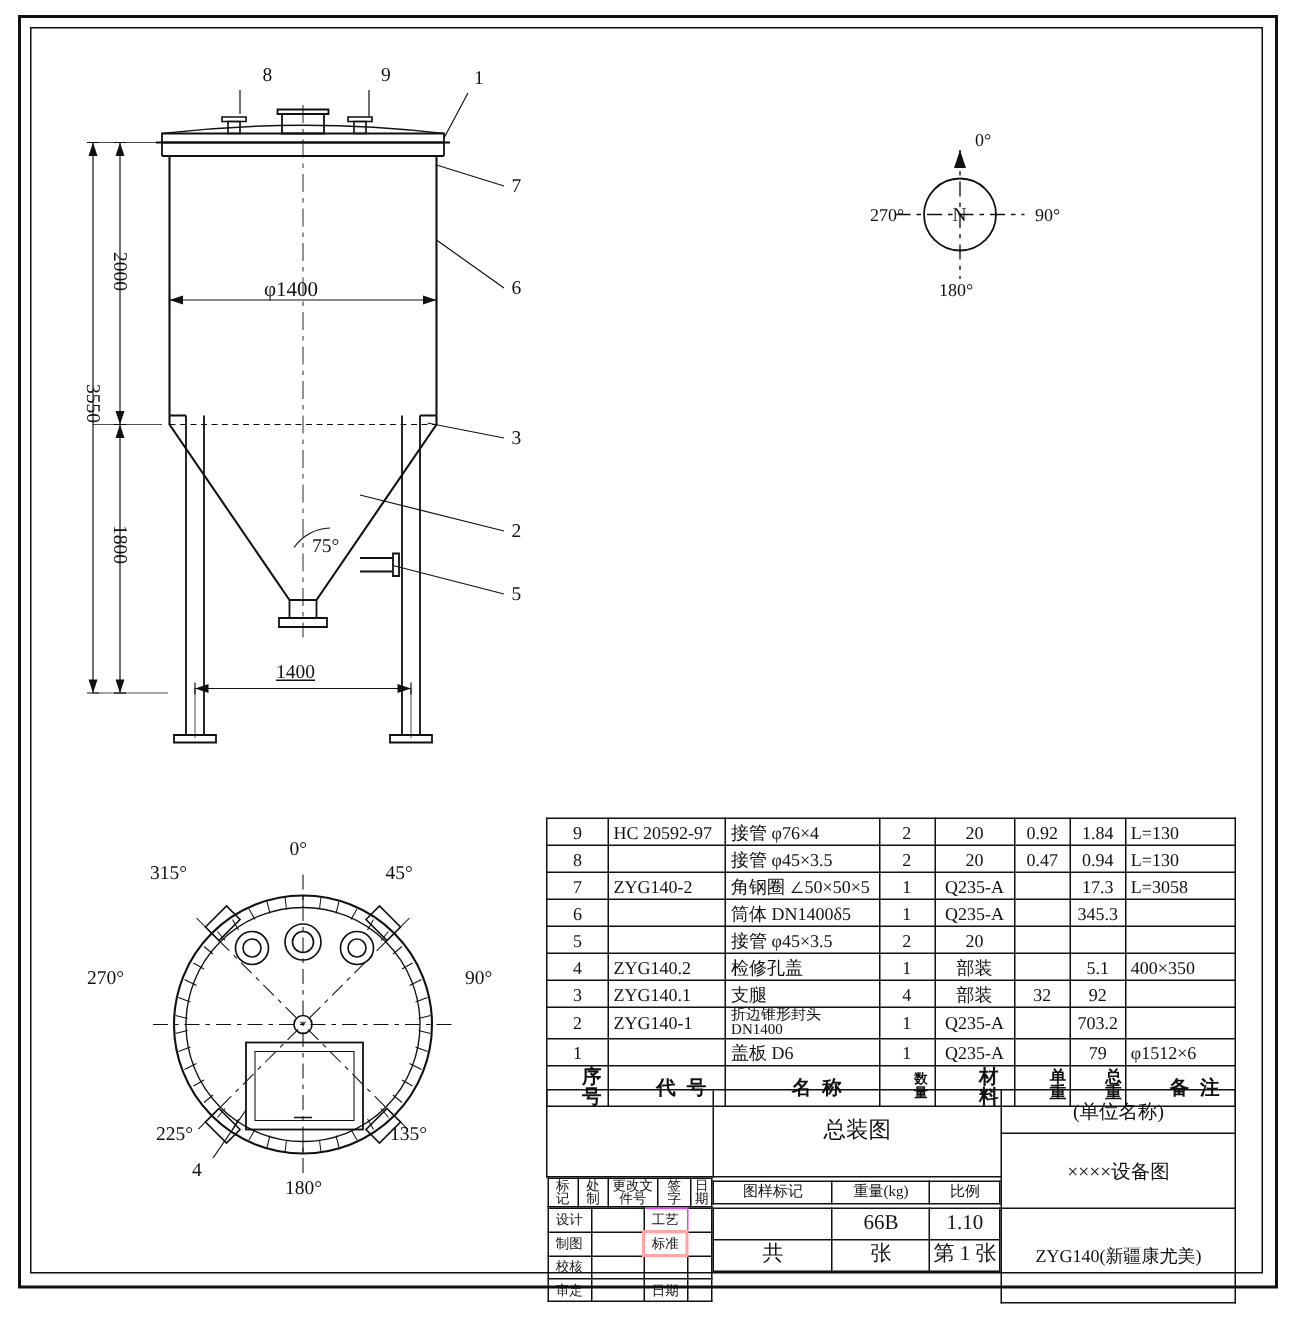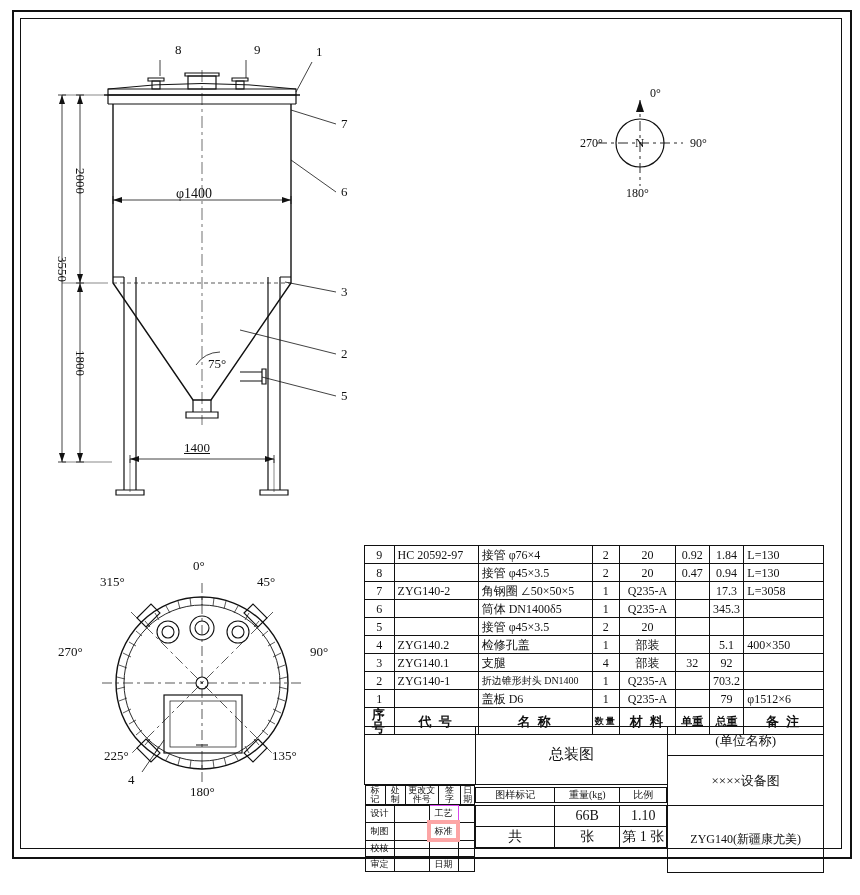--- a/index.html
+++ b/index.html
@@ -10,21 +10,21 @@
   .frame.inner{left:20px;top:18px;width:820px;height:829px;border-width:1px;}
   .fig-caption{position:absolute;left:0;top:858px;width:860px;text-align:center;font-size:17px;letter-spacing:1px;}
   svg{position:absolute;left:0;top:0;width:860px;height:895px;pointer-events:none;}
   .txt{position:absolute;font-size:13px;white-space:nowrap;}
   .txt.ital{}
   .vert{writing-mode:vertical-rl;text-orientation:mixed;}
   
   #bom{position:absolute;left:364px;top:545px;width:460px;border-collapse:collapse;font-size:12px;}
   #bom td{border:1px solid #111;height:17px;padding:0 2px;text-align:center;line-height:1;}
   #bom td.l{text-align:left;padding-left:3px;}
-  #bom td.hdr{font-weight:bold;font-size:13px;letter-spacing:2px;}
+  #bom td.hdr{font-weight:bold;font-size:13px;letter-spacing:2px;padding-left:23px;}
   
   #title-block{position:absolute;left:364px;top:726px;width:460px;border-collapse:collapse;font-size:11px;}
   #title-block td{border:1px solid #111;padding:0 2px;text-align:center;line-height:1.05;height:14px;}
   #title-block td.big{font-size:15px;}
   #title-block td.mid{font-size:13px;}
   .compass-label{position:absolute;font-size:12px;}
 </style>
 </head>
 <body>
 
@@ -207,21 +207,21 @@
 
   <div class="compass-label" style="left:650px;top:86px;">0°</div>
   <div class="compass-label" style="left:690px;top:136px;">90°</div>
   <div class="compass-label" style="left:626px;top:186px;">180°</div>
   <div class="compass-label" style="left:580px;top:136px;">270°</div>
   <div class="txt" style="left:635px;top:135px;font-size:13px;">N</div>
 
   <div class="txt" style="left:193px;top:558px;">0°</div>
   <div class="txt" style="left:257px;top:574px;">45°</div>
   <div class="txt" style="left:310px;top:644px;">90°</div>
-  <div class="txt" style="left:272px;top:748px;">135°</div>
+  <div class="txt" style="left:260px;top:748px;">135°</div>
   <div class="txt" style="left:190px;top:784px;">180°</div>
   <div class="txt" style="left:104px;top:748px;">225°</div>
   <div class="txt" style="left:58px;top:644px;">270°</div>
   <div class="txt" style="left:100px;top:574px;">315°</div>
   <div class="txt" style="left:128px;top:772px;">4</div>
 
   <table id="bom">
     <tbody>
       <tr>
         <td style="width:26px">9</td>
@@ -369,21 +369,21 @@
             <tbody>
                 <tr>
               <td style="border:1px solid #111;width:24px">设计</td>
               <td style="border:1px solid #111;width:30px"></td>
               <td style="border:1px solid #d946ef;width:24px">工艺</td>
               <td style="border:1px solid #111"></td>
             </tr>
             <tr>
               <td style="border:1px solid #111">制图</td>
               <td style="border:1px solid #111"></td>
-              <td style="border:4px solid #fca5a5">标准</td>
+              <td style="border:2px solid #fca5a5">标准</td>
               <td style="border:1px solid #111"></td>
             </tr>
             <tr>
               <td style="border:1px solid #111">校核</td>
               <td style="border:1px solid #111"></td>
               <td style="border:1px solid #111"></td>
               <td style="border:1px solid #111"></td>
             </tr>
             <tr>
               <td style="border:1px solid #111">审定</td>

